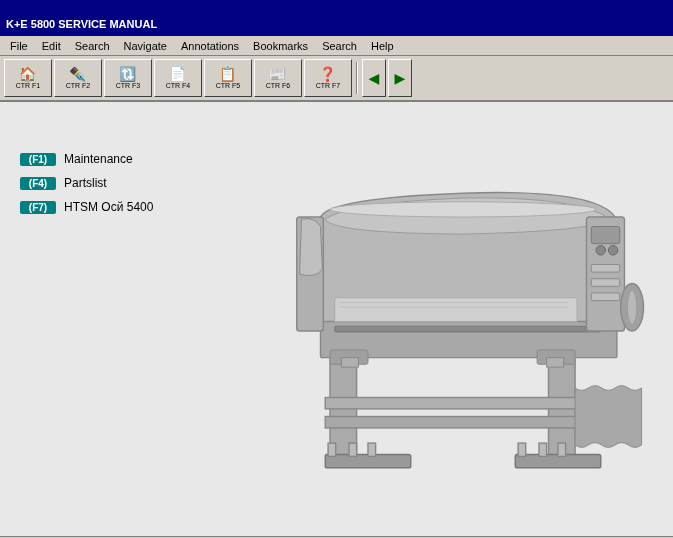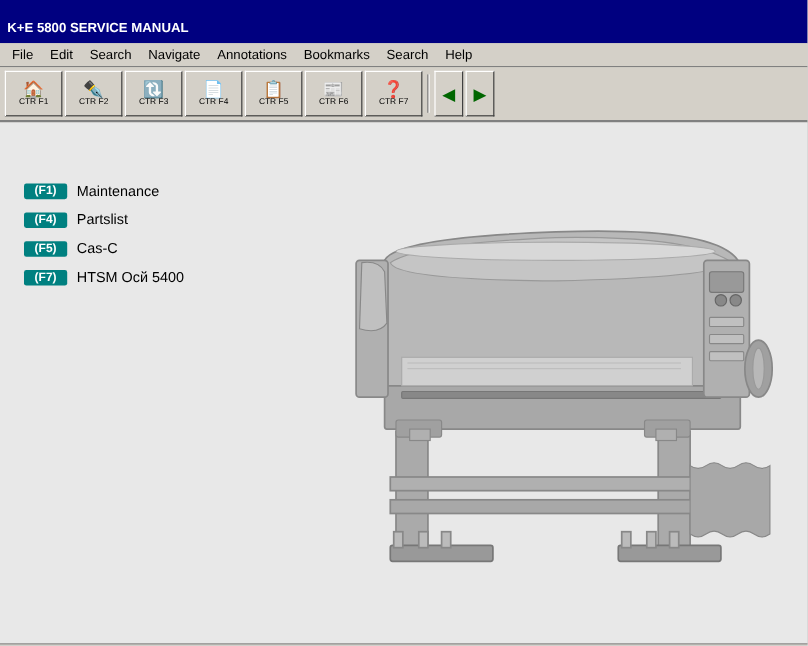--- a/index.html
+++ b/index.html
@@ -219,24 +219,20 @@
   <div id="left-panel">
     <div class="menu-row">
       <span class="fn-badge">(F1)</span>
       <span class="menu-label">Maintenance</span>
     </div>
     <div class="menu-row">
       <span class="fn-badge">(F4)</span>
       <span class="menu-label">Partslist</span>
     </div>
     <div class="menu-row">
-      <span class="fn-badge">(F5)</span>
-      <span class="menu-label">Cas-C</span>
-    </div>
-    <div class="menu-row">
       <span class="fn-badge">(F7)</span>
       <span class="menu-label">HTSM Осй 5400</span>
     </div>
   </div>
 
   <div id="plotter-area">
     <svg class="plotter-svg" viewBox="0 0 400 360" xmlns="http://www.w3.org/2000/svg">
 
       <g fill="none" stroke="#888" stroke-width="1.5">
 

